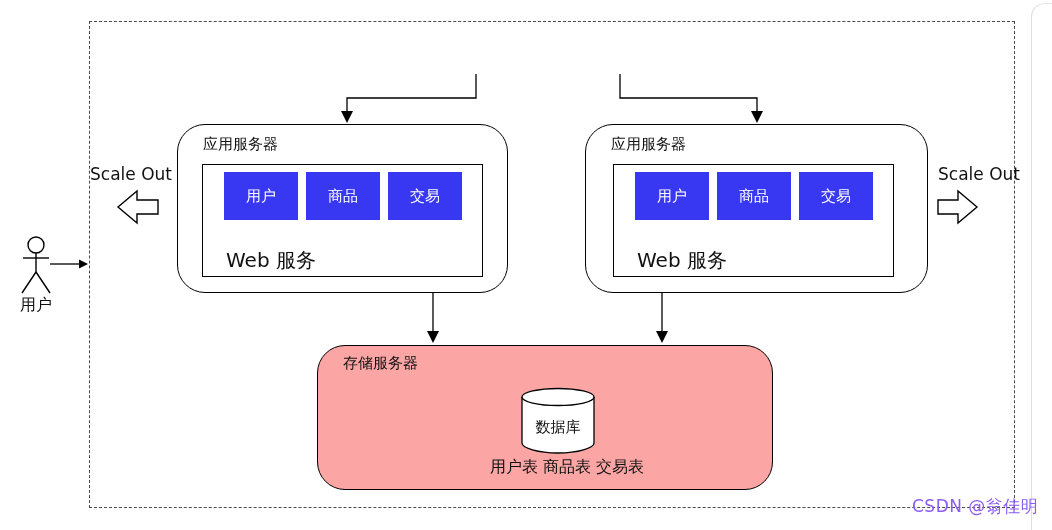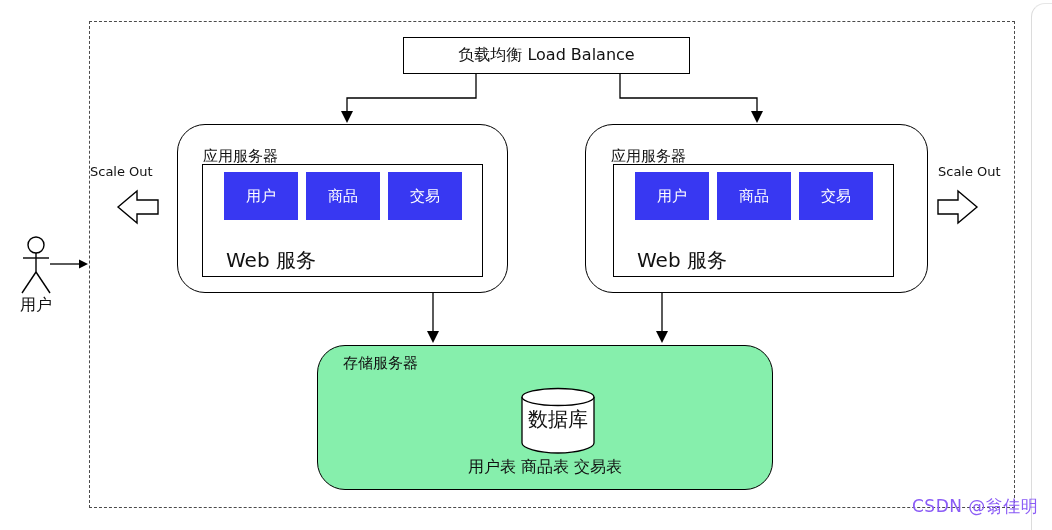--- a/index.html
+++ b/index.html
@@ -13,39 +13,39 @@
     border:1px dashed #4a4a4a;box-sizing:border-box;}
 
   .lb-box{position:absolute;left:403px;top:37px;width:287px;height:37px;box-sizing:border-box;
     border:1px solid #000;background:#fff;display:flex;align-items:center;justify-content:center;
     font-size:16px;}
 
   .server{position:absolute;top:124px;height:169px;box-sizing:border-box;
     border:1px solid #000;border-radius:28px;background:#fff;}
   .server-left{left:177px;width:331px;}
   .server-right{left:585px;width:343px;}
-  .server-title{position:absolute;left:25px;top:22px;font-size:15px;}
+  .server-title{position:absolute;left:25px;top:10px;font-size:15px;}
 
   .web-box{position:absolute;top:39px;width:281px;height:113px;box-sizing:border-box;
     border:1px solid #000;background:#fff;}
   .web-box-left{left:24px;}
   .web-box-right{left:27px;}
   .module-row{position:absolute;left:21px;top:7px;display:flex;gap:8px;}
   .module{width:74px;height:48px;background:#3838f2;color:#fff;
     display:flex;align-items:center;justify-content:center;font-size:15px;}
   .web-label{position:absolute;left:23px;top:82px;font-size:20px;}
 
   .storage{position:absolute;left:317px;top:345px;width:456px;height:145px;box-sizing:border-box;
-    border:1px solid #000;border-radius:28px;background:#86efac;}
+    border:1px solid #000;border-radius:28px;background:#fca5a5;}
   .storage-title{position:absolute;left:25px;top:8px;font-size:15px;}
   .db-cylinder{position:absolute;left:203px;top:41px;}
-  .db-label{position:absolute;left:203px;top:60px;width:74px;text-align:center;font-size:20px;}
-  .tables-label{position:absolute;left:0;top:111px;width:100%;text-align:center;font-size:16px;}
+  .db-label{position:absolute;left:203px;top:72px;width:74px;text-align:center;font-size:15px;}
+  .tables-label{position:absolute;left:0;top:111px;width:100%;text-align:center;font-size:16px;padding-left:22px;}
 
-  .scale-out{position:absolute;font-size:13px;white-space:nowrap;}
+  .scale-out{position:absolute;font-size:17px;white-space:nowrap;}
   .scale-out-left{left:90px;top:164px;}
   .scale-out-right{left:938px;top:164px;}
 
   .actor-label{position:absolute;left:20px;top:295px;font-size:16px;}
 
   .watermark{position:absolute;left:912px;top:495px;font-size:17px;color:#8b5cf6;
     white-space:nowrap;letter-spacing:0.5px;}
 
   svg.overlay{position:absolute;left:0;top:0;pointer-events:none;}
 </style>
@@ -77,23 +77,20 @@
       <circle cx="36" cy="245" r="8"></circle>
       <path d="M36 253 L36 272"></path>
       <path d="M23 258 L49 258"></path>
       <path d="M36 272 L22 293"></path>
       <path d="M36 272 L50 293"></path>
     </g>
     <polygon points="118,207 137,191 137,200 158,200 158,214 137,214 137,223" fill="#fff" stroke="#000" stroke-width="1.4"></polygon>
     <polygon points="977,207 958,191 958,200 938,200 938,214 958,214 958,223" fill="#fff" stroke="#000" stroke-width="1.4"></polygon>
   </svg>
 
-  <div class="lb-box">
-    <span>负载均衡 Load Balance</span>
-  </div>
 
   <div class="server server-left">
     <div class="server-title">应用服务器</div>
     <div class="web-box web-box-left">
       <div class="module-row">
         <div class="module">用户</div>
         <div class="module">商品</div>
         <div class="module">交易</div>
       </div>
       <div class="web-label">Web 服务</div>

